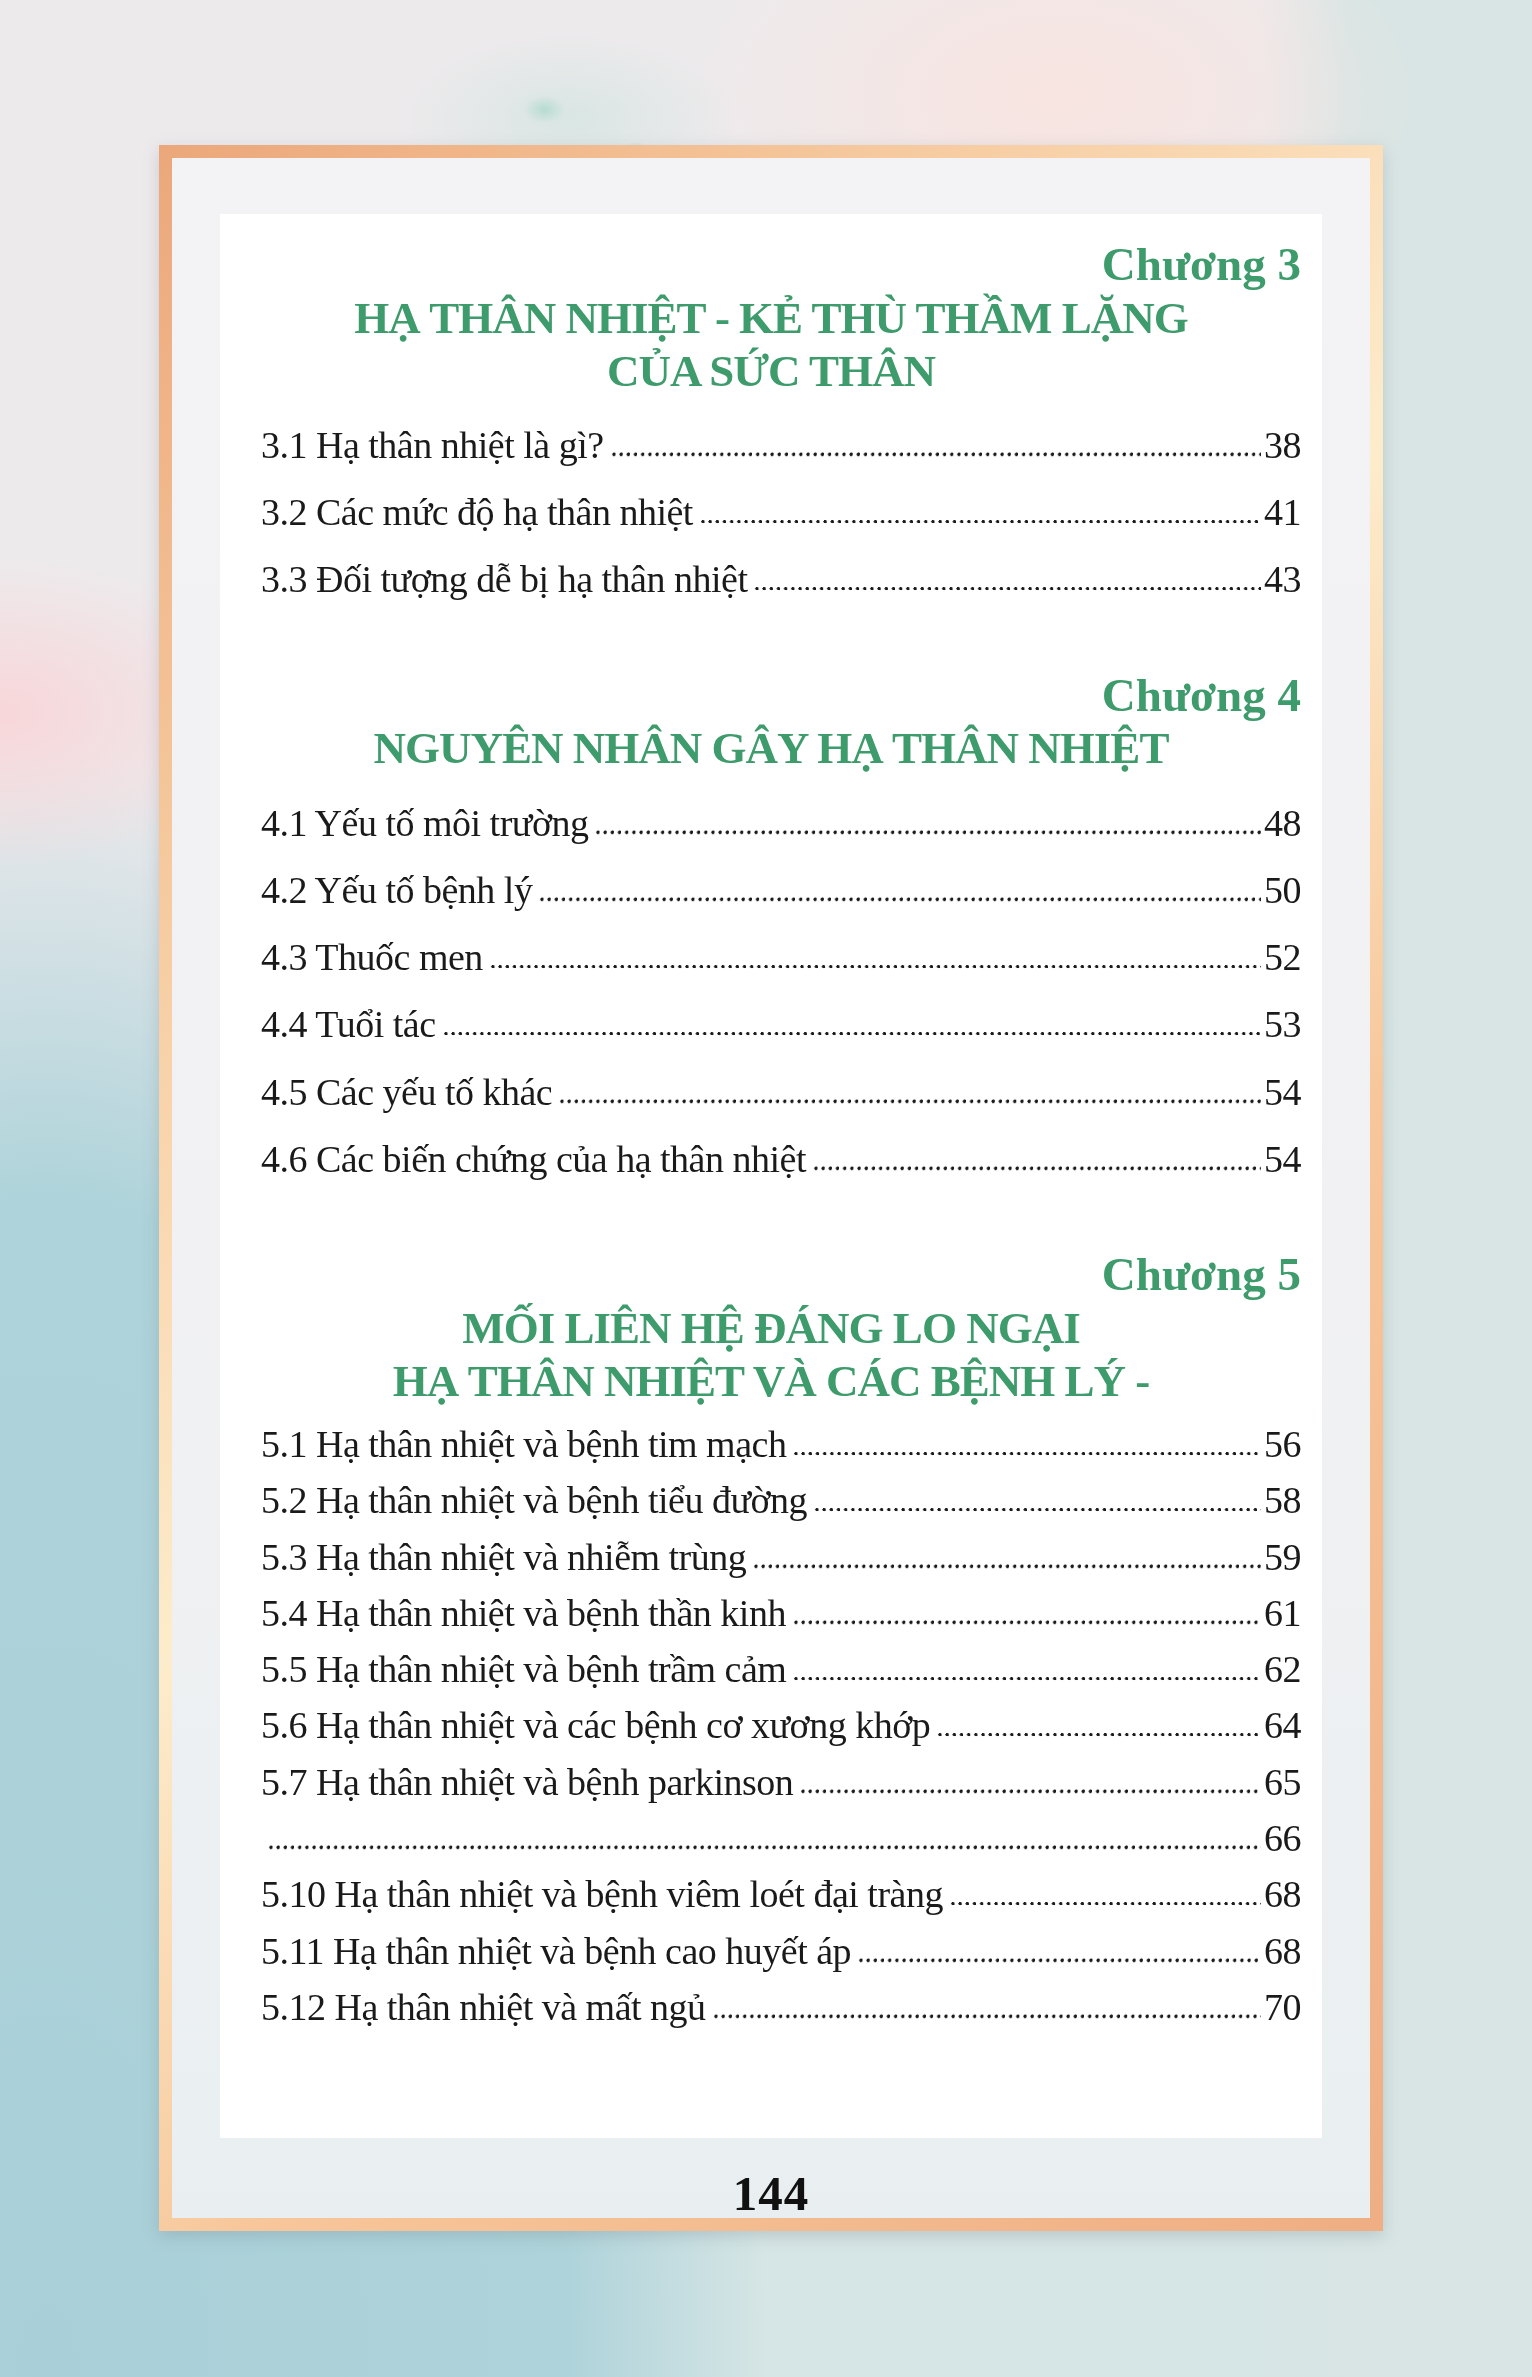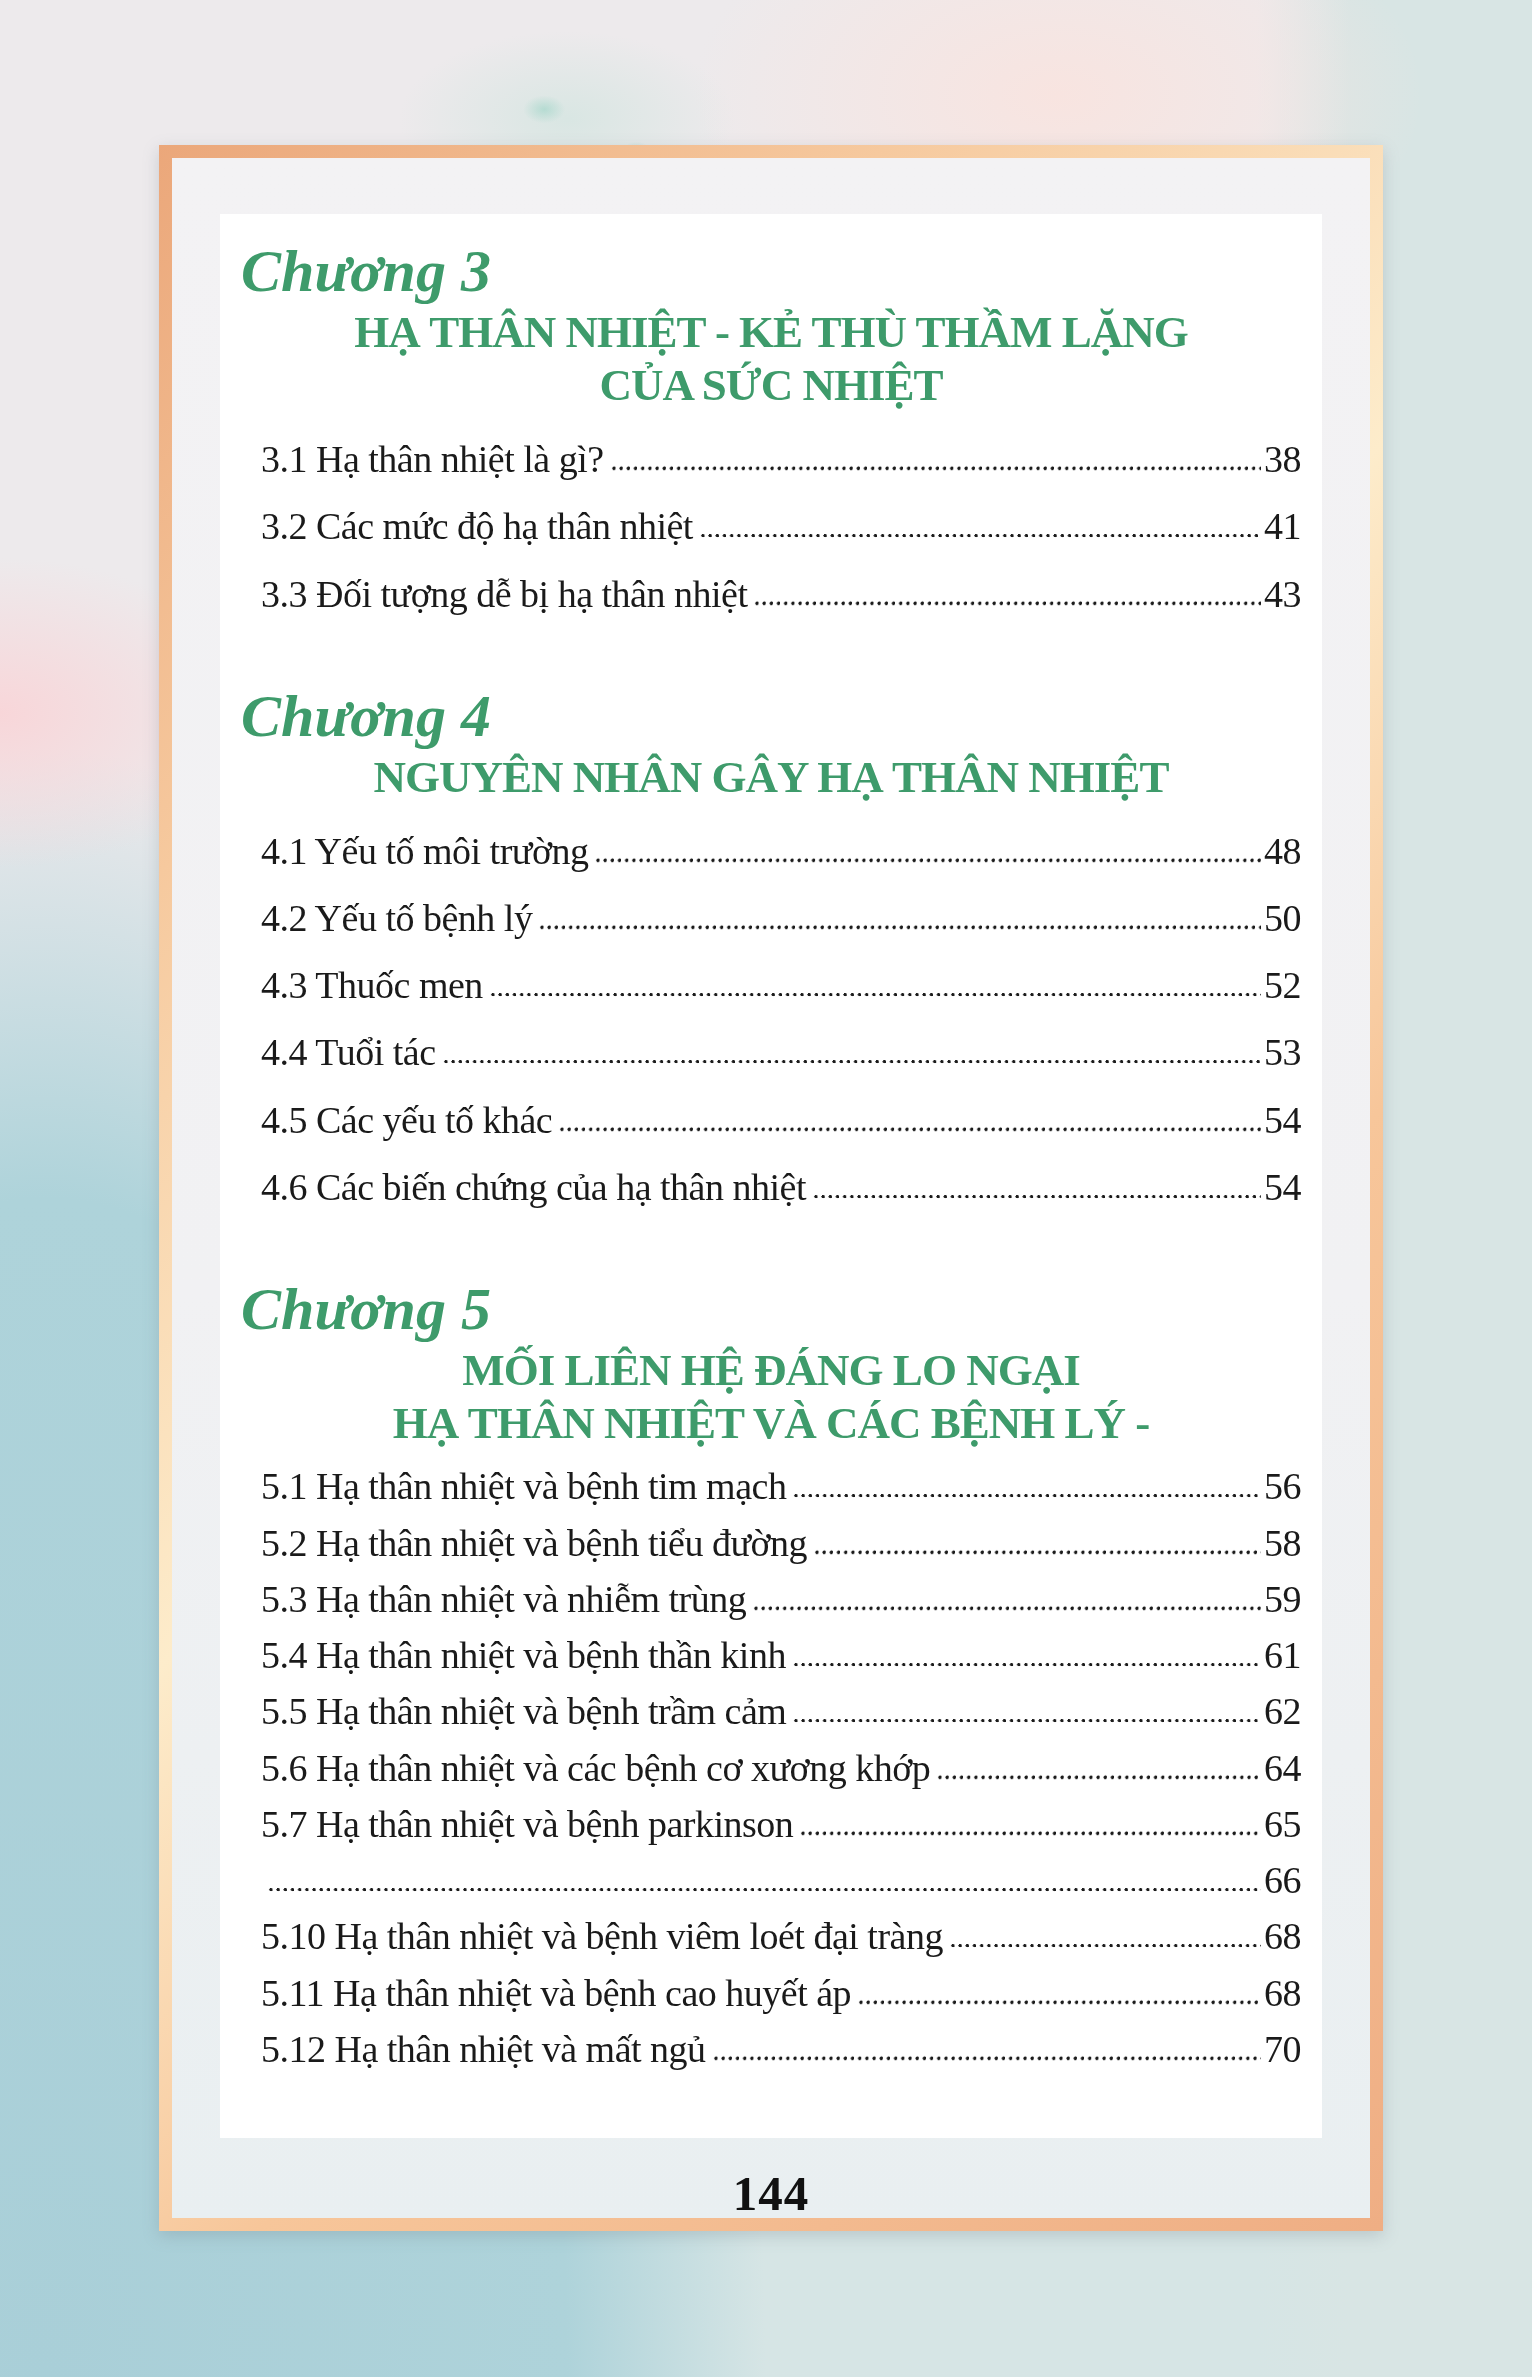--- a/index.html
+++ b/index.html
@@ -45,22 +45,22 @@
     height:80px;display:flex;align-items:flex-end;justify-content:center;
   }
   .folio{
     font-size:49px;font-weight:bold;color:#111;line-height:1;
     letter-spacing:1px;
   }
   
   .section{margin-top:70px;}
   .section:first-child{margin-top:12px;}
   .chapter-label{
-    text-align:left;color:var(--green,#3e9b6b);
-    font-size:60px;font-weight:bold;font-style:italic;line-height:1.08;
+    text-align:right;color:var(--green,#3e9b6b);
+    font-size:47px;font-weight:bold;line-height:1.08;
   }
   .chapter-title{
     text-align:center;color:var(--green,#3e9b6b);
     font-size:45px;font-weight:bold;line-height:1.18;letter-spacing:-1px;
     margin-top:2px;margin-bottom:13px;
   }
   .toc-list{}
   .toc-row{
     display:flex;align-items:baseline;
     font-size:38px;line-height:1.06;color:var(--text,#1a1a1a);
@@ -81,21 +81,21 @@
 <div class="backdrop"></div>
 
 <div class="card">
   <div class="card-mat">
     <div class="page">
       <div>
   <div class="section">
     <div class="chapter-label">Chương 3</div>
     <div class="chapter-title">
               <div>HẠ THÂN NHIỆT - KẺ THÙ THẦM LẶNG</div>
-              <div>CỦA SỨC NHIỆT</div>
+              <div>CỦA SỨC THÂN</div>
             </div>
     <div class="toc-list">
               <div class="toc-row">
                 <span class="toc-label">3.1 Hạ thân nhiệt là gì?</span>
                 <span class="toc-dots"></span>
                 <span class="toc-page">38</span>
               </div>
               <div class="toc-row">
                 <span class="toc-label">3.2 Các mức độ hạ thân nhiệt</span>
                 <span class="toc-dots"></span>

